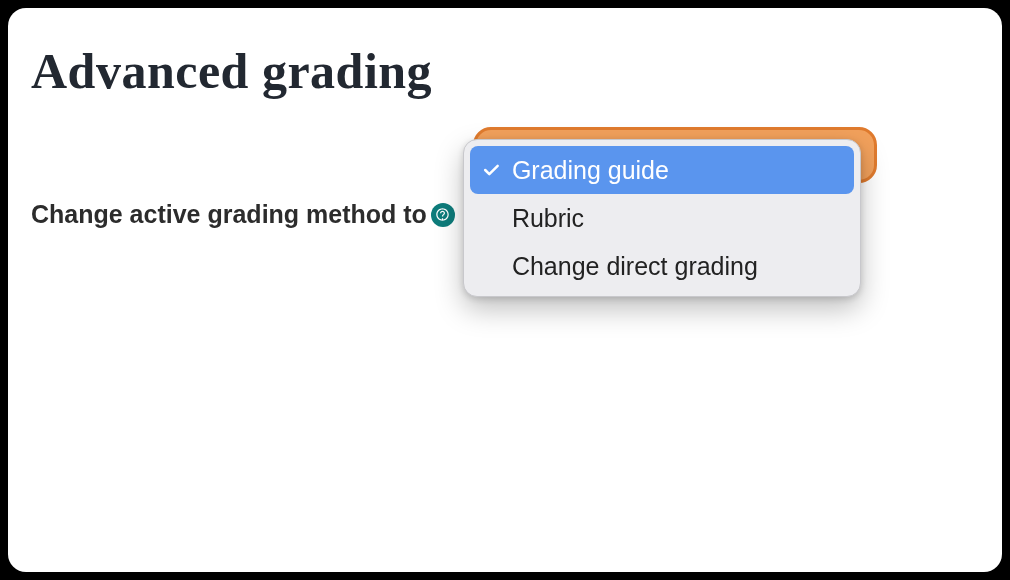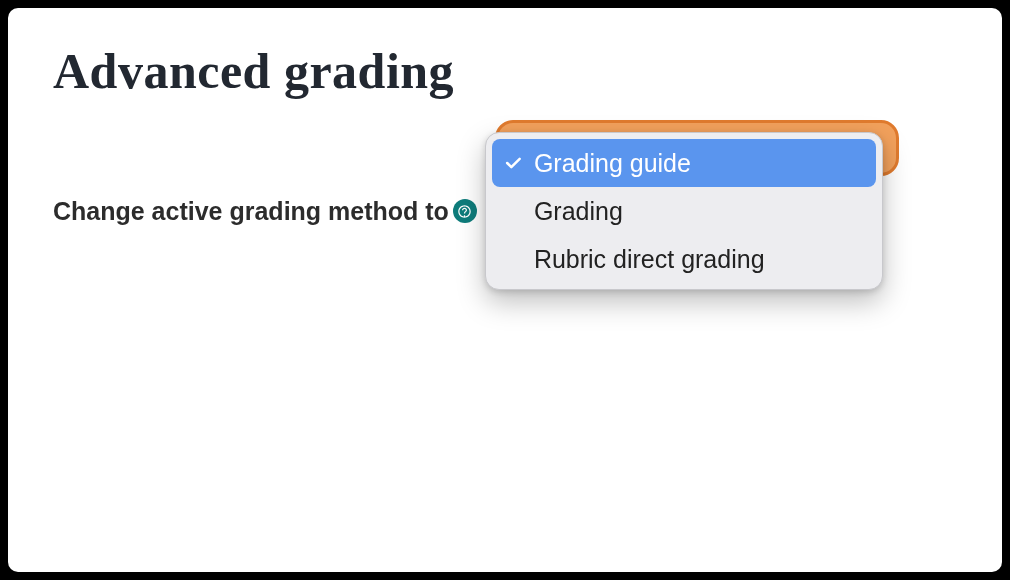--- a/index.html
+++ b/index.html
@@ -11,22 +11,22 @@
       font-family: -apple-system, BlinkMacSystemFont, "Segoe UI", sans-serif;
       width: 1010px;
       height: 580px;
       background: #000;
       padding: 8px;
     }
     .frame {
       width: 100%;
       height: 100%;
       background: #fff;
-      border-radius: 10px;
-      padding: 34px 45px;
+      border-radius: 18px;
+      padding: 34px 23px;
       position: relative;
     }
     .page-title {
       font-family: Georgia, "Times New Roman", serif;
       font-size: 50px;
       font-weight: 900;
       color: #222831;
       letter-spacing: 0.5px;
       margin-bottom: 32px;
     }
@@ -52,20 +52,21 @@
       color: #fff;
       font-size: 17px;
       font-weight: 700;
       line-height: 1;
       cursor: pointer;
       margin-left: -2px;
     }
     .select-wrap {
       position: relative;
       margin-left: 2px;
+      margin-top: 7px;
     }
     .select-underlay {
       position: absolute;
       top: -12px;
       left: 10px;
       width: 404px;
       height: 56px;
       background: #f2a15c;
       border: 3px solid #e07b2e;
       border-radius: 18px;
@@ -133,26 +134,26 @@
               </svg>
           </span>
           <span>Grading guide</span>
         </div>
         <div class="dropdown-option">
           <span class="check">
             <svg viewBox="0 0 24 24" width="20" height="20">
                 <path d="M5 12l5 5L20 7" stroke="#222" stroke-width="3" fill="none" stroke-linecap="round" stroke-linejoin="round"></path>
               </svg>
           </span>
-          <span>Grading</span>
+          <span>Rubric</span>
         </div>
         <div class="dropdown-option">
           <span class="check">
             <svg viewBox="0 0 24 24" width="20" height="20">
                 <path d="M5 12l5 5L20 7" stroke="#222" stroke-width="3" fill="none" stroke-linecap="round" stroke-linejoin="round"></path>
               </svg>
           </span>
-          <span>Rubric direct grading</span>
+          <span>Change direct grading</span>
         </div>
       </div>
     </div>
   </div>
 </div>
 
 </body></html>

